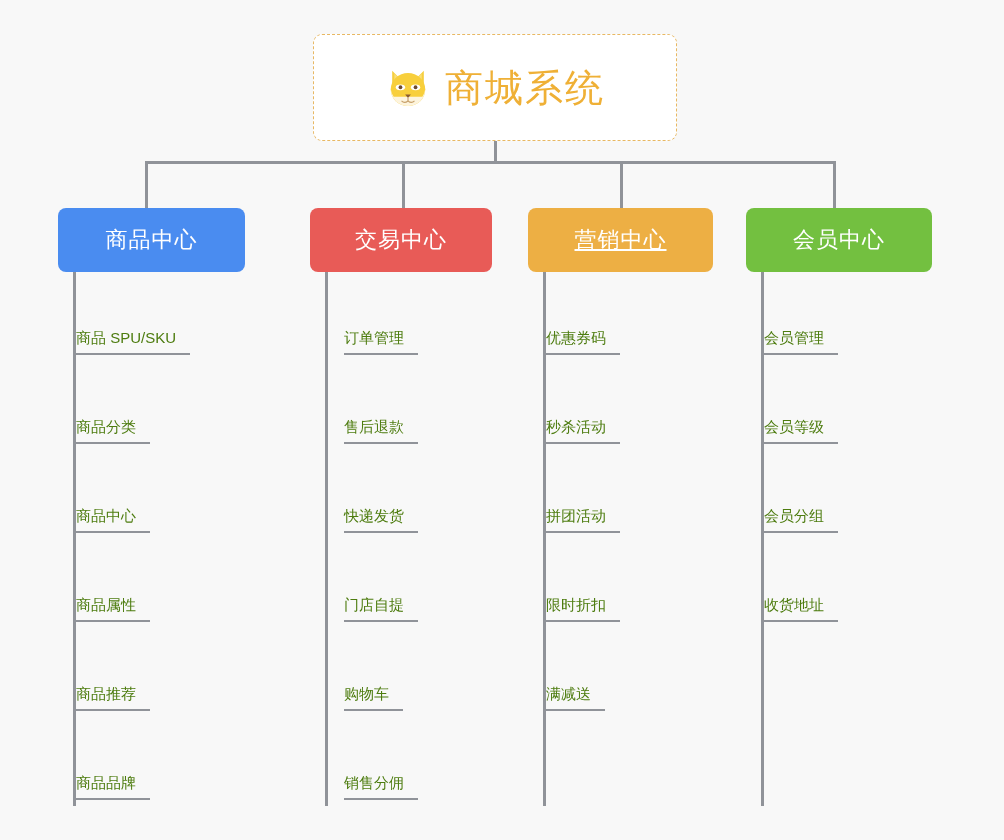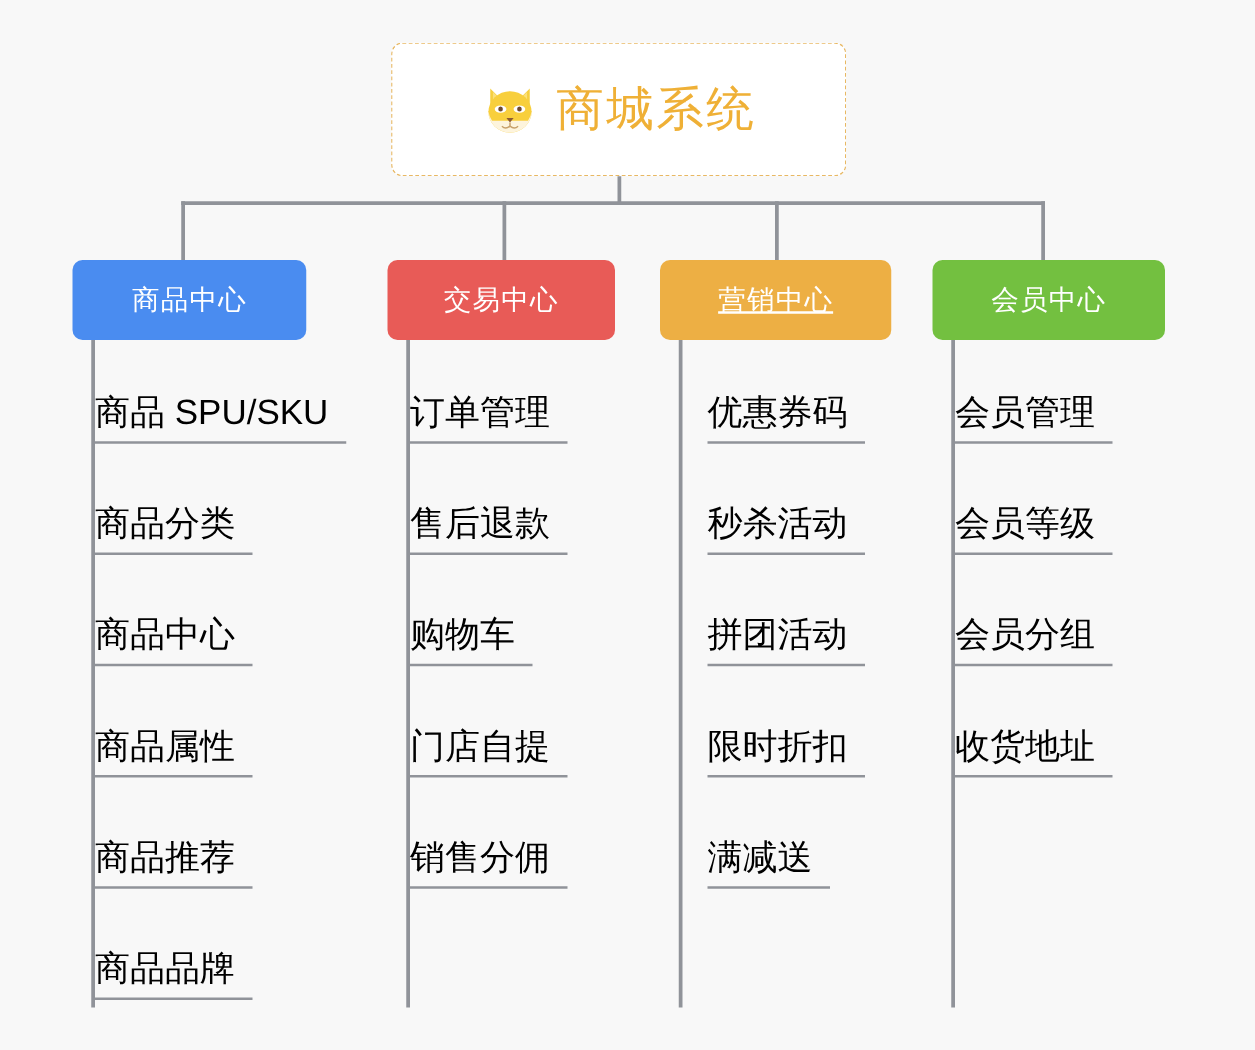--- a/index.html
+++ b/index.html
@@ -102,22 +102,22 @@
   .leaf-item {
     position: relative;
     height: 89px;
     box-sizing: border-box;
     display: flex;
     align-items: flex-end;
     padding-bottom: 6px;
   }
   .leaf-text {
     display: inline-block;
-    font-size: 28px;
-    color: #000000;
+    font-size: 15px;
+    color: #4d7c0f;
     white-space: nowrap;
     border-bottom: 2px solid #909399;
     padding: 0 14px 7px 0;
     line-height: 1.1;
   }
 </style>
 </head>
 <body>
 
 <div id="canvas">
@@ -179,45 +179,48 @@
         <span class="leaf-text">商品品牌</span>
       </div>
     </div>
   </div>
 
   <div class="branch" style="left:310px; width:220px;">
     <div class="branch-header" style="width:182px; background:#e85b57;">
       <span>交易中心</span>
     </div>
     <div class="branch-trunk" style="left:15px; height:534px;"></div>
-    <div class="leaf-list" style="left:18px;">
+    <div class="leaf-list" style="left:34px;">
       <div class="leaf-item">
         <span class="leaf-text">订单管理</span>
       </div>
       <div class="leaf-item">
         <span class="leaf-text">售后退款</span>
       </div>
       <div class="leaf-item">
+        <span class="leaf-text">快递发货</span>
+      </div>
+      <div class="leaf-item">
+        <span class="leaf-text">门店自提</span>
+      </div>
+      <div class="leaf-item">
         <span class="leaf-text">购物车</span>
-      </div>
-      <div class="leaf-item">
-        <span class="leaf-text">门店自提</span>
       </div>
       <div class="leaf-item">
         <span class="leaf-text">销售分佣</span>
       </div>
     </div>
   </div>
 
   <div class="branch" style="left:528px; width:215px;">
     <div class="branch-header" style="width:185px; background:#edaf44;text-decoration:underline;">
       <span>营销中心</span>
     </div>
     <div class="branch-trunk" style="left:15px; height:534px;"></div>
-    <div class="leaf-list" style="left:18px;margin-left:20px;">
+    <div class="leaf-list" style="left:18px;">
       <div class="leaf-item">
         <span class="leaf-text">优惠券码</span>
       </div>
       <div class="leaf-item">
         <span class="leaf-text">秒杀活动</span>
       </div>
       <div class="leaf-item">
         <span class="leaf-text">拼团活动</span>
       </div>
       <div class="leaf-item">

